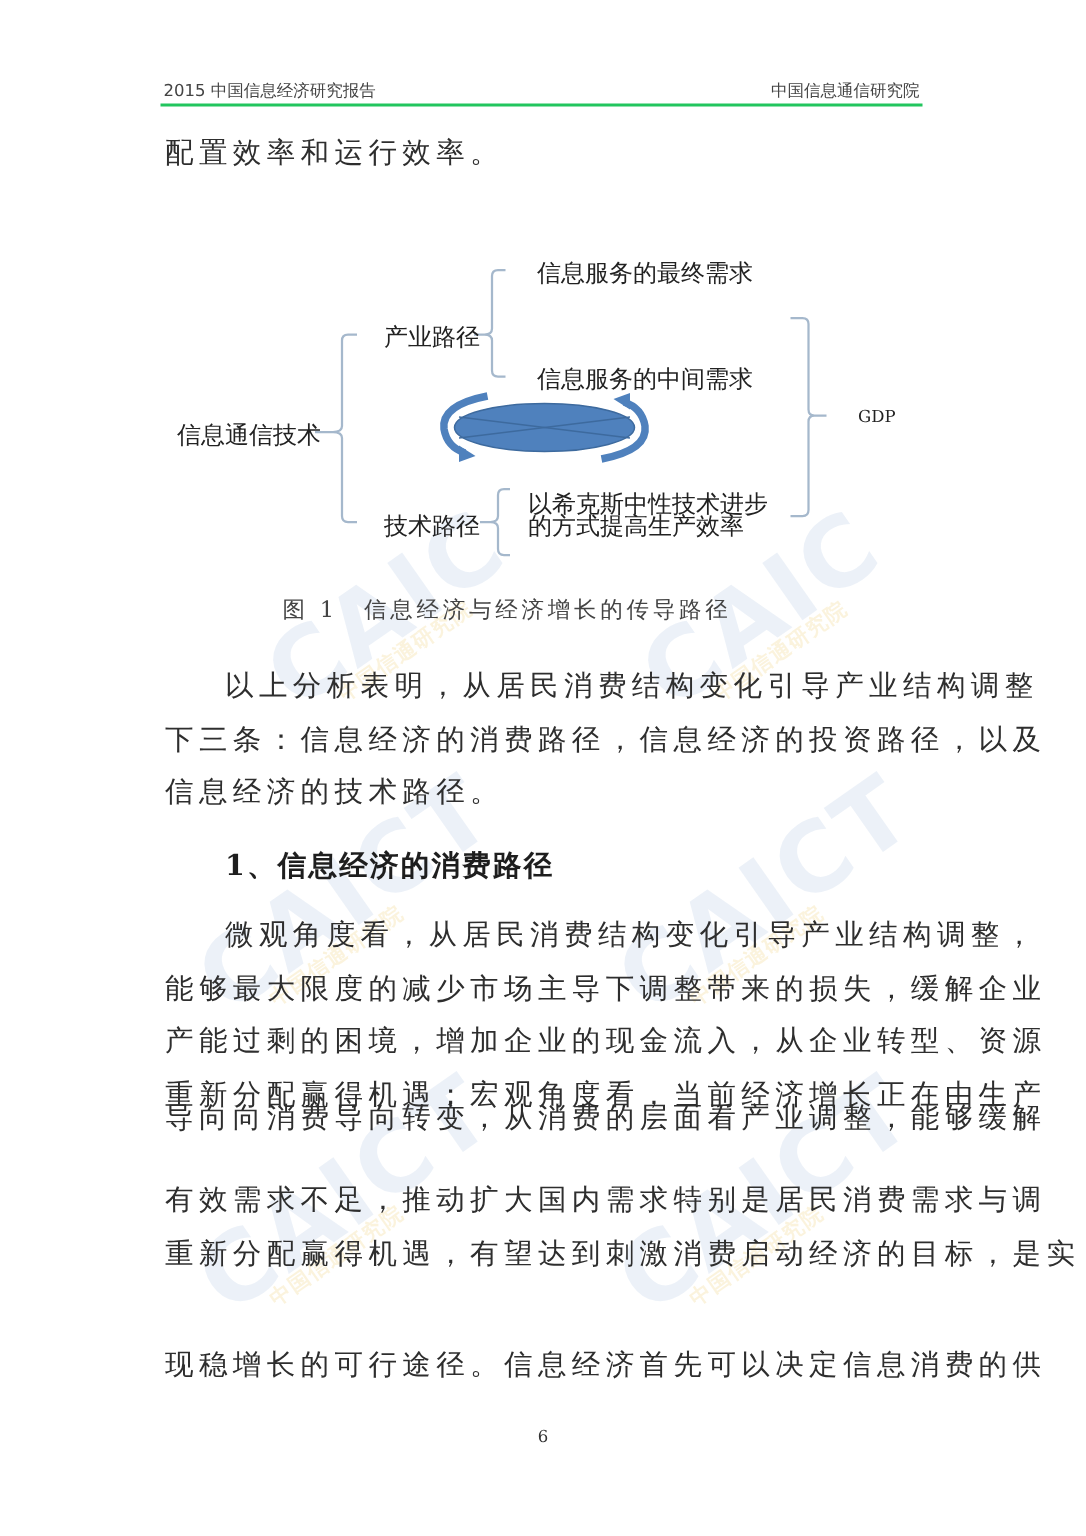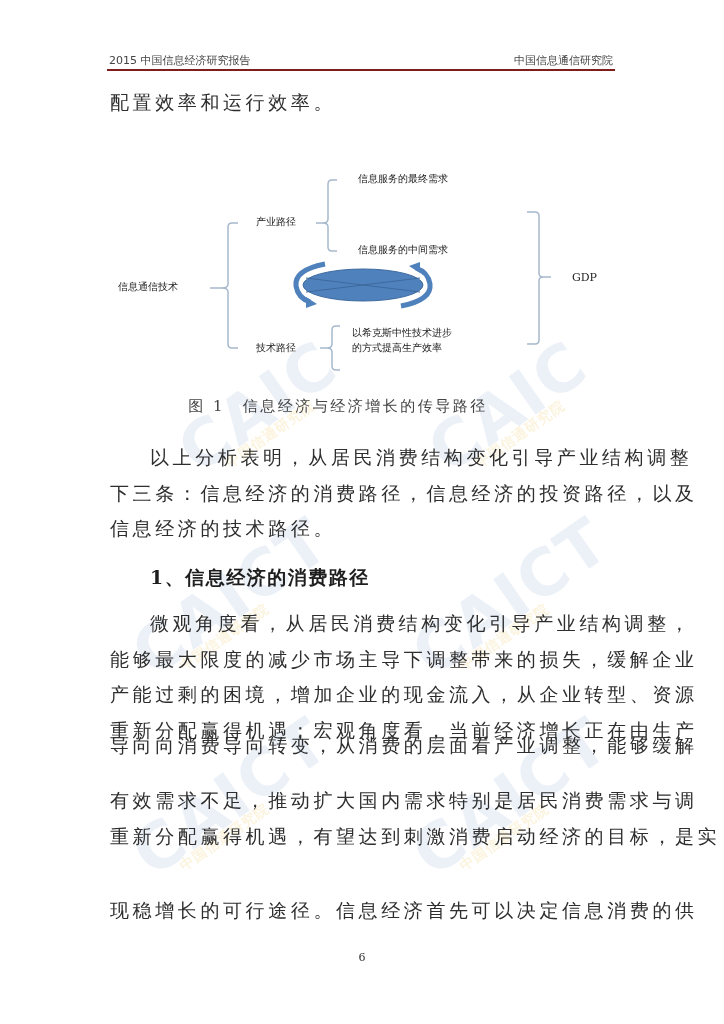--- a/index.html
+++ b/index.html
@@ -2,35 +2,35 @@
 <html><head>
 <meta charset="utf-8">
 <style>
   html, body { margin: 0; padding: 0; }
   body {
     width: 724px; height: 1024px; background: #ffffff; position: relative; overflow: hidden;
     font-family: "DejaVu Serif", "Liberation Serif", serif; color: #333333;
   }
   .page-header {
     position: absolute; left: 107px; top: 50px; width: 508px; height: 19px;
-    border-bottom: 2px solid #7f1d1d;
+    border-bottom: 2px solid #22c55e;
     font-family: "DejaVu Sans", "Liberation Sans", sans-serif; font-size: 11px; color: #444;
   }
   .page-header .left { position: absolute; left: 2px; top: 3px; }
   .page-header .right { position: absolute; right: 2px; top: 3px; }
 
   .line {
     position: absolute; left: 110px; width: 505px; font-size: 19px; line-height: 24px;
     letter-spacing: 3.6px; white-space: nowrap; color: #2e2e2e;
   }
   .line.indent { left: 150px; }
   .heading { font-weight: bold; letter-spacing: 1.5px; color: #1e1e1e; }
 
   .figure { position: absolute; left: 110px; top: 160px; width: 505px; height: 225px; }
-  .fig-label { position: absolute; font-family: "DejaVu Sans", "Liberation Sans", sans-serif; font-size: 10px; color: #222; white-space: nowrap; }
+  .fig-label { position: absolute; font-family: "DejaVu Sans", "Liberation Sans", sans-serif; font-size: 16px; color: #222; white-space: nowrap; }
   .fig-label.gdp { font-family: "DejaVu Serif", serif; font-size: 11px; }
   .caption {
     position: absolute; left: 0; width: 676px; top: 397px; text-align: center;
     font-size: 15px; letter-spacing: 2.5px; color: #444;
   }
   .watermark {
     position: absolute; font-family: "DejaVu Sans", "Liberation Sans", sans-serif; font-weight: bold;
     font-size: 64px; color: rgba(150,180,215,0.18); transform: rotate(-35deg); letter-spacing: 2px;
     pointer-events: none;
   }

